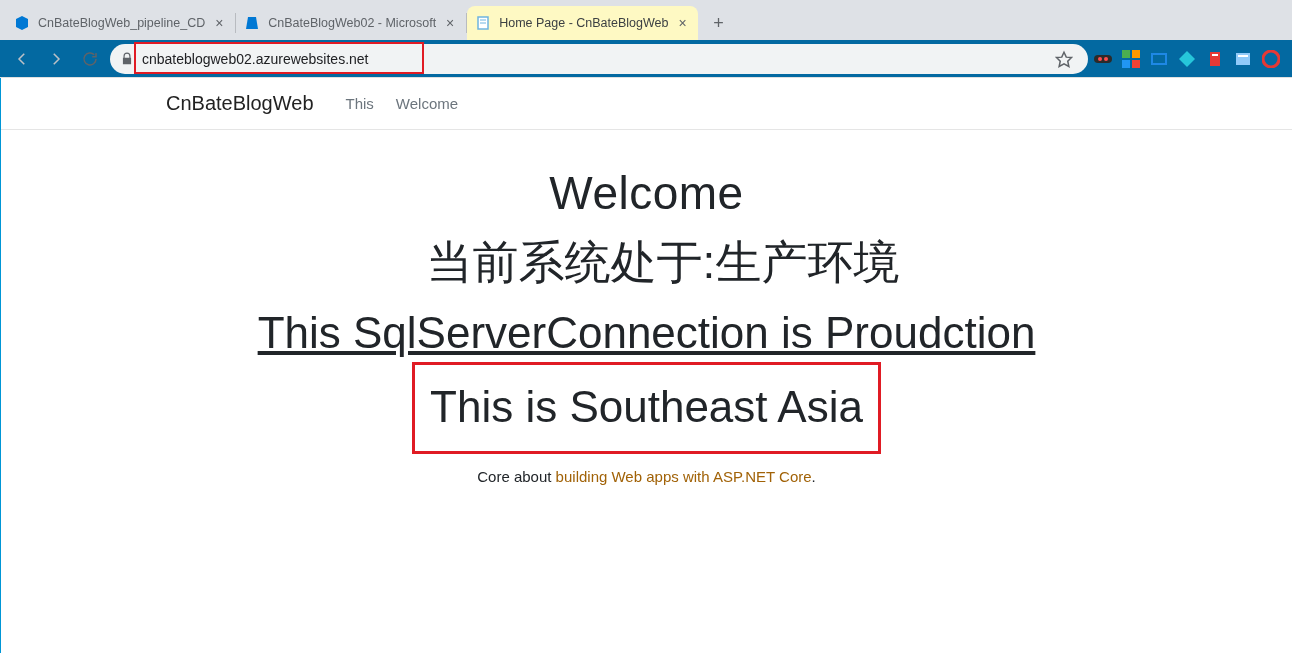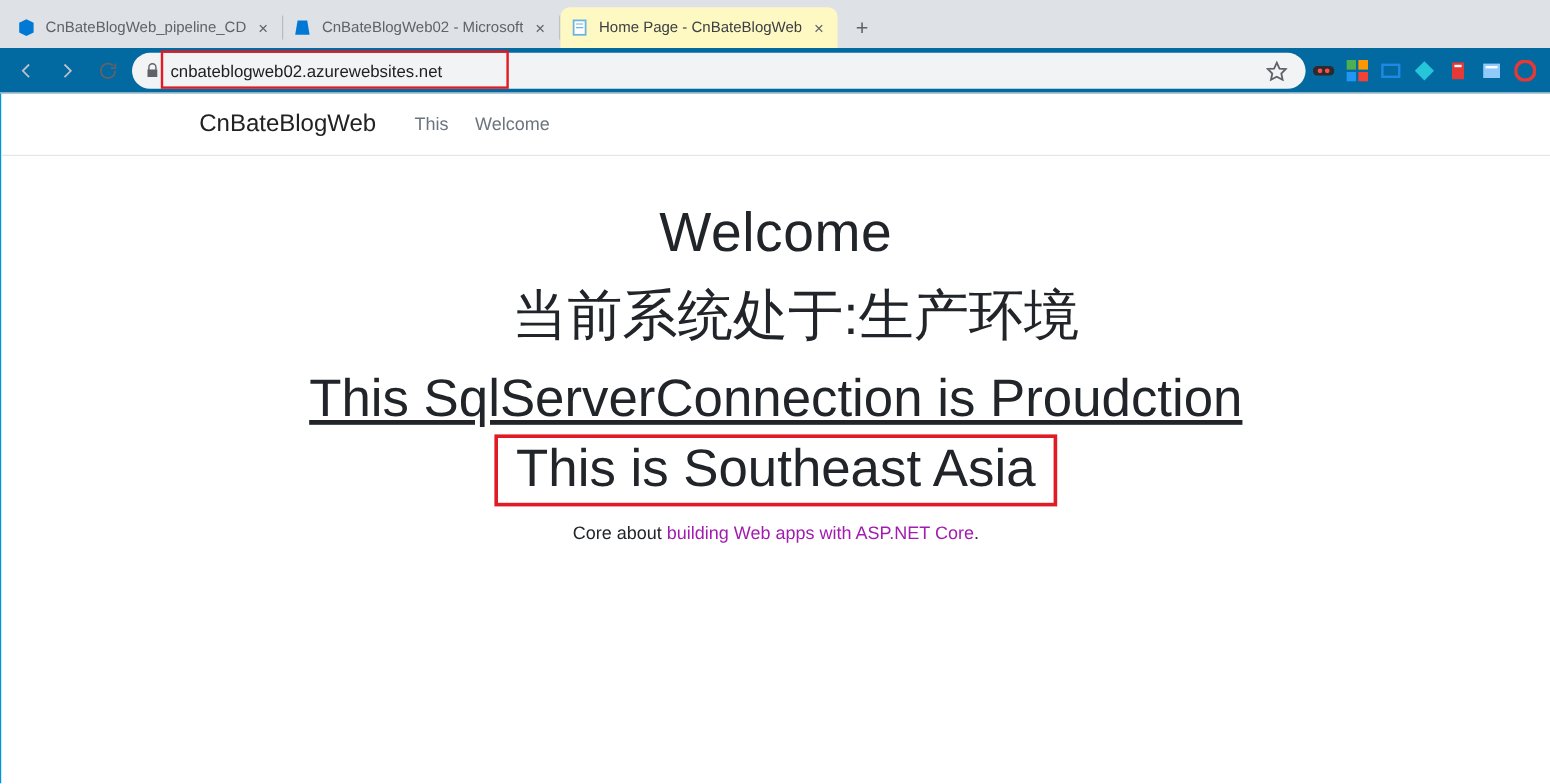--- a/index.html
+++ b/index.html
@@ -196,35 +196,35 @@
       margin-top: 14px;
       text-decoration: underline;
     }
     .h-region-wrap {
       display: inline-block;
       position: relative;
       margin-top: 8px;
     }
     .h-region {
       font-size: 44px;
-      padding: 0 18px;
+      padding: 16px 18px;
     }
     .region-box {
       position: absolute;
       left: 0; right: 0; top: -4px; bottom: -6px;
       border: 3px solid #e01b24;
       pointer-events: none;
     }
     .learn {
       font-size: 15px;
       margin-top: 20px;
       color: #212529;
     }
     .learn a {
-      color: #a21caf;
+      color: #a16207;
       text-decoration: none;
       cursor: pointer;
     }
   </style>
 </head>
 <body>
 
 <div class="tab-strip">
   <div class="tab">
     <span class="favicon">

